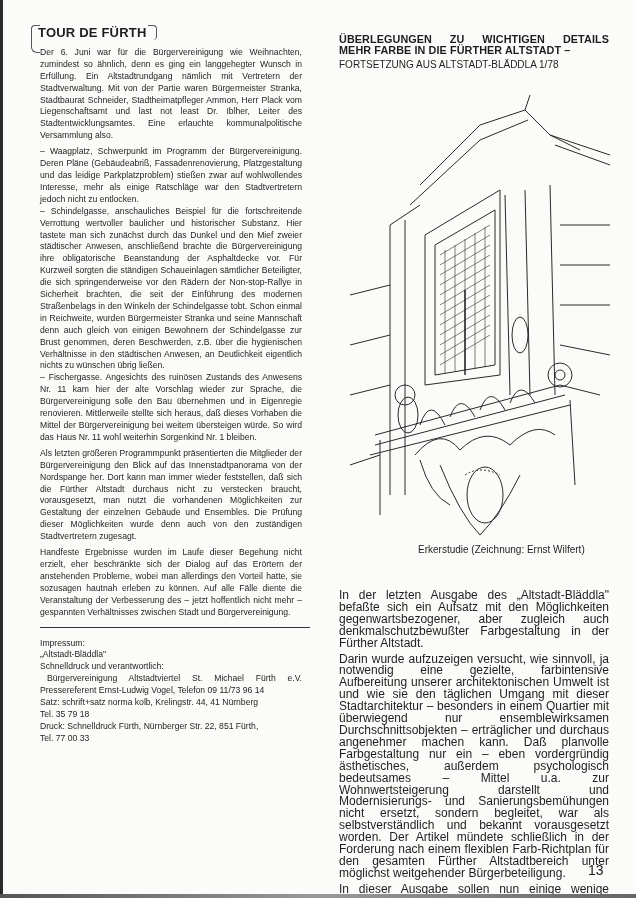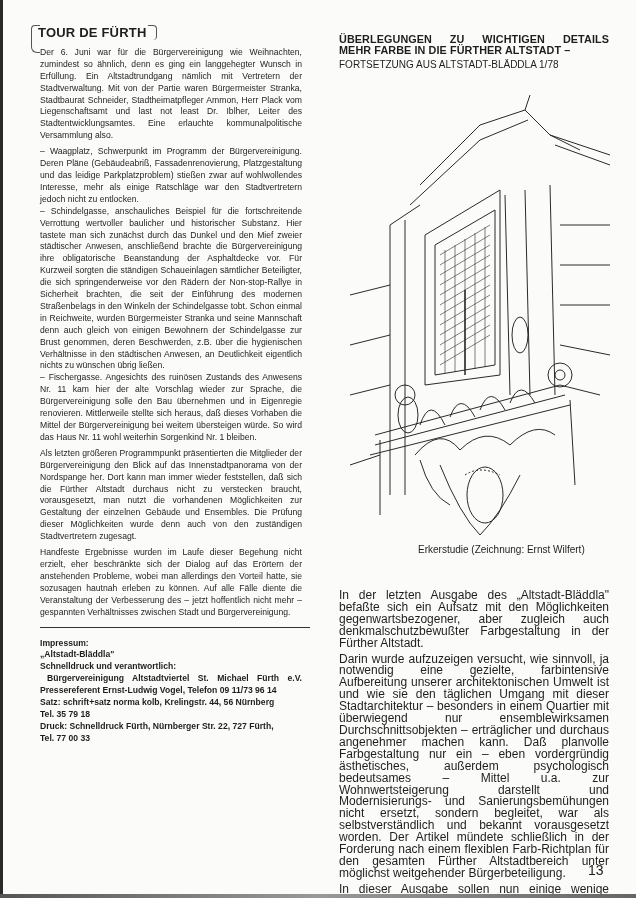--- a/index.html
+++ b/index.html
@@ -35,21 +35,21 @@
       border-left: 1px solid #555; border-top: 1px solid #555; border-bottom: 1px solid #555;
       border-radius: 4px 0 0 6px;
     }
     .tour-title::after {
       content: ""; position: absolute; right: -6px; top: 0; width: 8px; height: 14px;
       border-right: 1px solid #555; border-top: 1px solid #555; border-radius: 0 4px 4px 0;
     }
     p { margin: 0 0 4px 0; }
     .station { margin: 0; }
     .divider { border: 0; border-top: 1.2px solid #333; margin: 8px 0 10px 0; width: 270px; }
-    .impressum { text-align: left; font-weight: bold; }
+    .impressum { text-align: left; }
     .impressum div { margin: 0; }
     .headline { font-weight: bold; font-size: 10.8px; line-height: 11px; letter-spacing: 0.1px; text-align: justify; }
     .subhead { font-size: 10px; line-height: 11px; margin-top: 3px; text-align: justify; text-align-last: left; }
     .drawing {
       position: absolute; left: 350px; top: 95px; width: 265px; height: 440px;
     }
     .caption {
       position: absolute; left: 418px; top: 544px; font-size: 10px;
     }
     .right-body { position: absolute; left: 339px; top: 590px; width: 270px; font-size: 12px; line-height: 11.9px; text-align: justify; }
@@ -75,23 +75,23 @@
   <p>Handfeste Ergebnisse wurden im Laufe dieser Begehung nicht erzielt, eher beschränkte sich der Dialog auf das Erörtern der anstehenden Probleme, wobei man allerdings den Vorteil hatte, sie sozusagen hautnah erleben zu können. Auf alle Fälle diente die Veranstaltung der Verbesserung des – jetzt hoffentlich nicht mehr – gespannten Verhältnisses zwischen Stadt und Bürgervereinigung.</p>
 
   <hr class="divider">
 
   <div class="impressum">
     <div>Impressum:</div>
     <div>„Altstadt-Bläddla"</div>
     <div>Schnelldruck und verantwortlich:</div>
     <div style="text-align:justify;text-align-last:justify;margin-left:7px;">Bürgervereinigung Altstadtviertel St. Michael Fürth e.V.</div>
     <div>Pressereferent Ernst-Ludwig Vogel, Telefon 09 11/73 96 14</div>
-    <div>Satz: schrift+satz norma kolb, Krelingstr. 44, 56 Nürnberg</div>
+    <div>Satz: schrift+satz norma kolb, Krelingstr. 44, 41 Nürnberg</div>
     <div>Tel. 35 79 18</div>
-    <div>Druck: Schnelldruck Fürth, Nürnberger Str. 22, 727 Fürth,</div>
+    <div>Druck: Schnelldruck Fürth, Nürnberger Str. 22, 851 Fürth,</div>
     <div>Tel. 77 00 33</div>
   </div>
 </div>
 
 <div class="col-right">
   <div class="headline">
     <div style="text-align-last:justify;">ÜBERLEGUNGEN ZU WICHTIGEN DETAILS</div>
     <div>MEHR FARBE IN DIE FÜRTHER ALTSTADT –</div>
   </div>
   <div class="subhead">FORTSETZUNG AUS ALTSTADT-BLÄDDLA 1/78</div>

